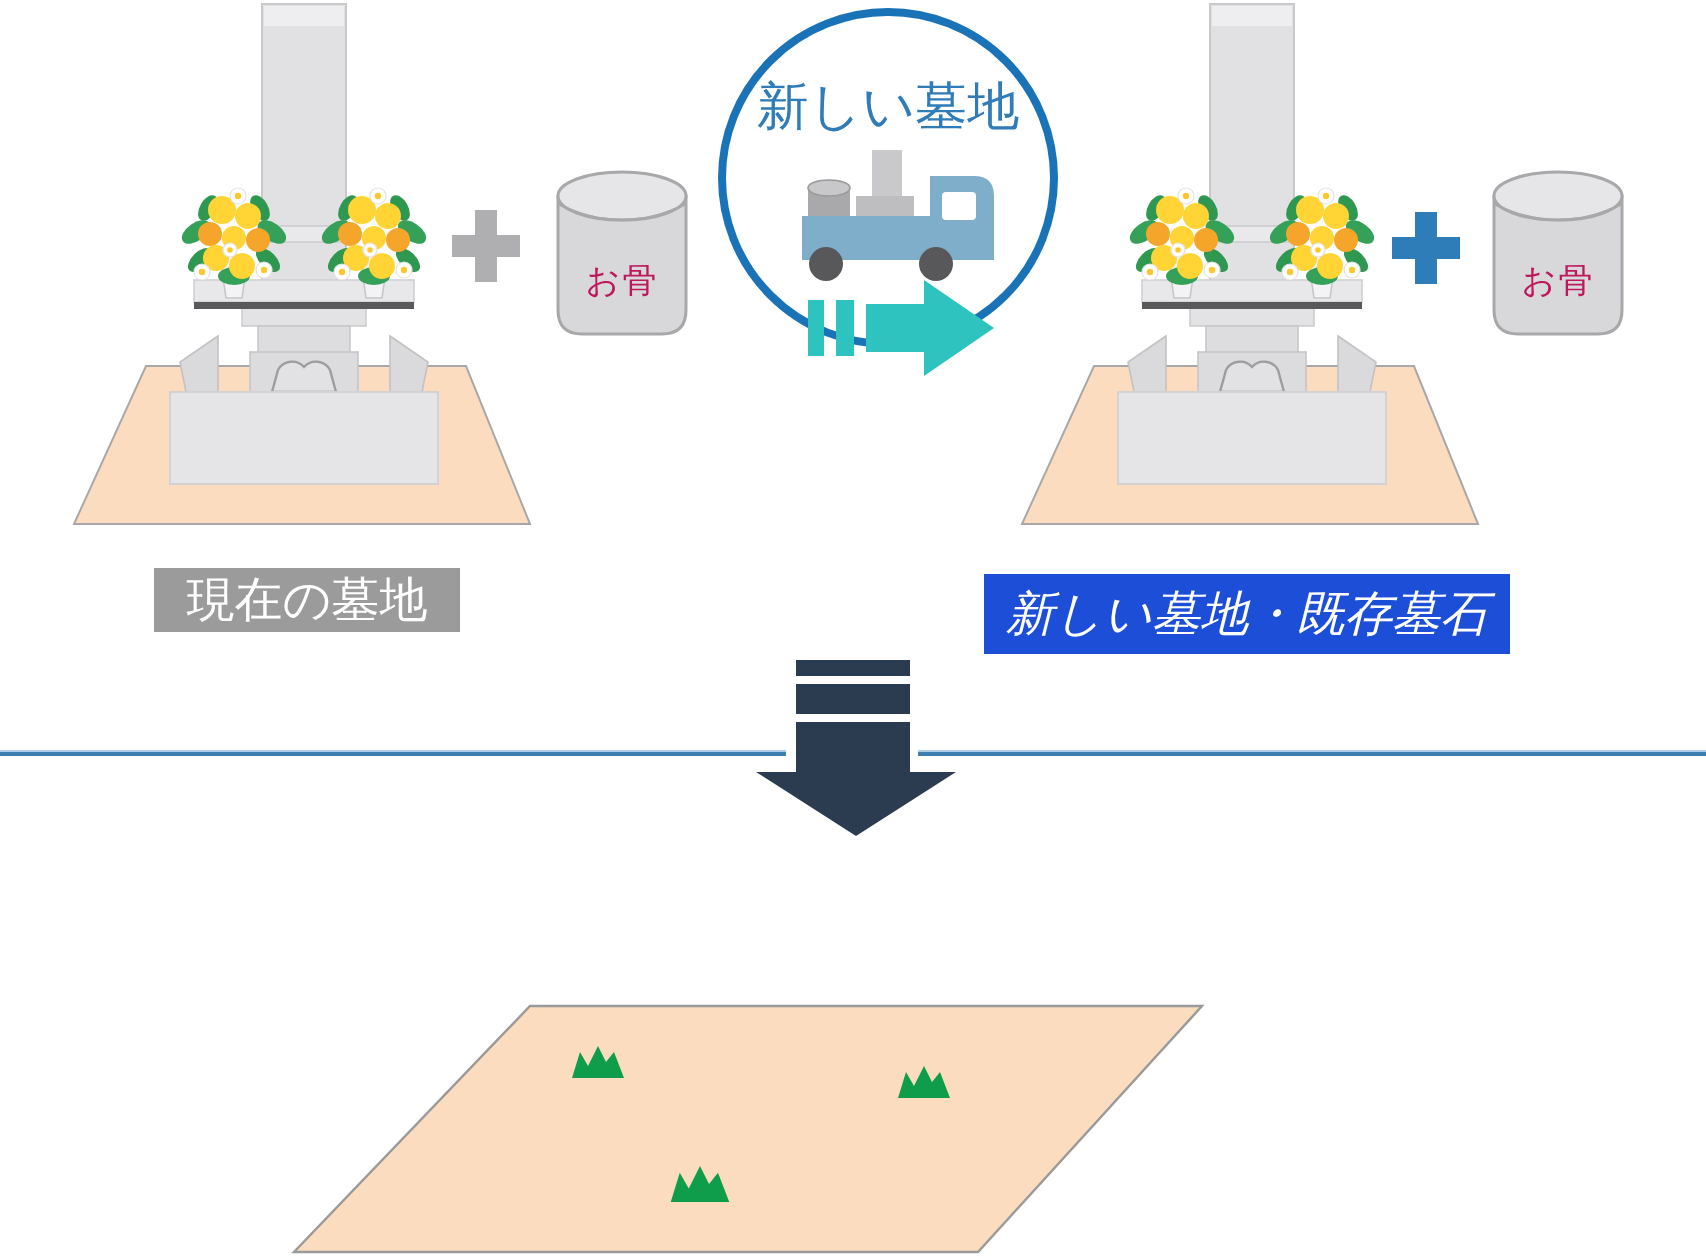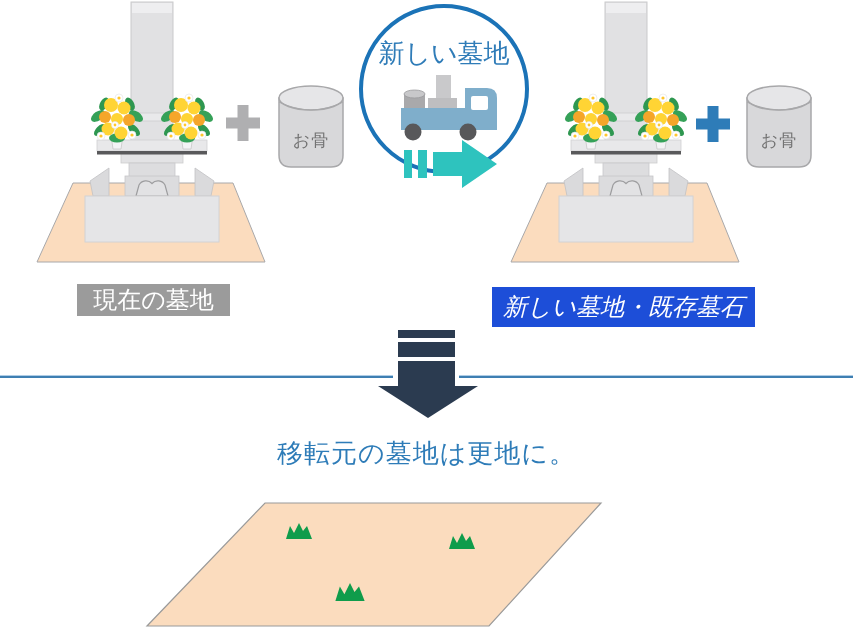--- a/index.html
+++ b/index.html
@@ -14,21 +14,21 @@
   
   .plus{position:absolute;width:34px;height:36px;}
   .plus-left{left:226px;top:105px;}
   .plus-right{left:696px;top:106px;}
   
   .urn{position:absolute;width:68px;height:88px;top:82px;}
   .urn-left{left:277px;}
   .urn-right{left:745px;}
   .urn-text{
     position:absolute;width:68px;top:131px;text-align:center;
-    font-size:17px;line-height:20px;color:#737373;letter-spacing:1px;z-index:2;
+    font-size:17px;line-height:20px;color:#be185d;letter-spacing:1px;z-index:2;
   }
   .urn-text-left{left:277px;}
   .urn-text-right{left:745px;}
   
   .move-circle{
     position:absolute;left:359px;top:4px;width:170px;height:170px;box-sizing:border-box;
     border:4px solid #1B73B7;border-radius:50%;background:#ffffff;z-index:1;
   }
   .move-circle-text{
     position:absolute;left:359px;top:39px;width:170px;text-align:center;
@@ -179,21 +179,20 @@
   <div class="divider divider-left"></div>
   <div class="divider divider-right"></div>
 
   <svg class="down-arrow" viewBox="0 0 104 92">
     <rect x="22" y="2" width="57" height="8" fill="#2B3B50"></rect>
     <rect x="22" y="14" width="57" height="15" fill="#2B3B50"></rect>
     <rect x="22" y="33" width="57" height="26" fill="#2B3B50"></rect>
     <polygon points="2,58 102,58 52,90" fill="#2B3B50"></polygon>
   </svg>
 
-  <div class="caption">移転元の墓地は更地に。</div>
 
   <svg class="vacant-lot" viewBox="0 0 470 134">
     <polygon points="125,6 461,6 349,129 7,129" fill="#FBDCBE" stroke="#9A9A9A" stroke-width="1.2"></polygon>
     <use href="#grass" x="146" y="26" width="26" height="16"></use>
     <use href="#grass" x="309" y="36" width="26" height="16"></use>
     <use href="#grass" x="195" y="86" width="30" height="18"></use>
   </svg>
 
 </div>
 

